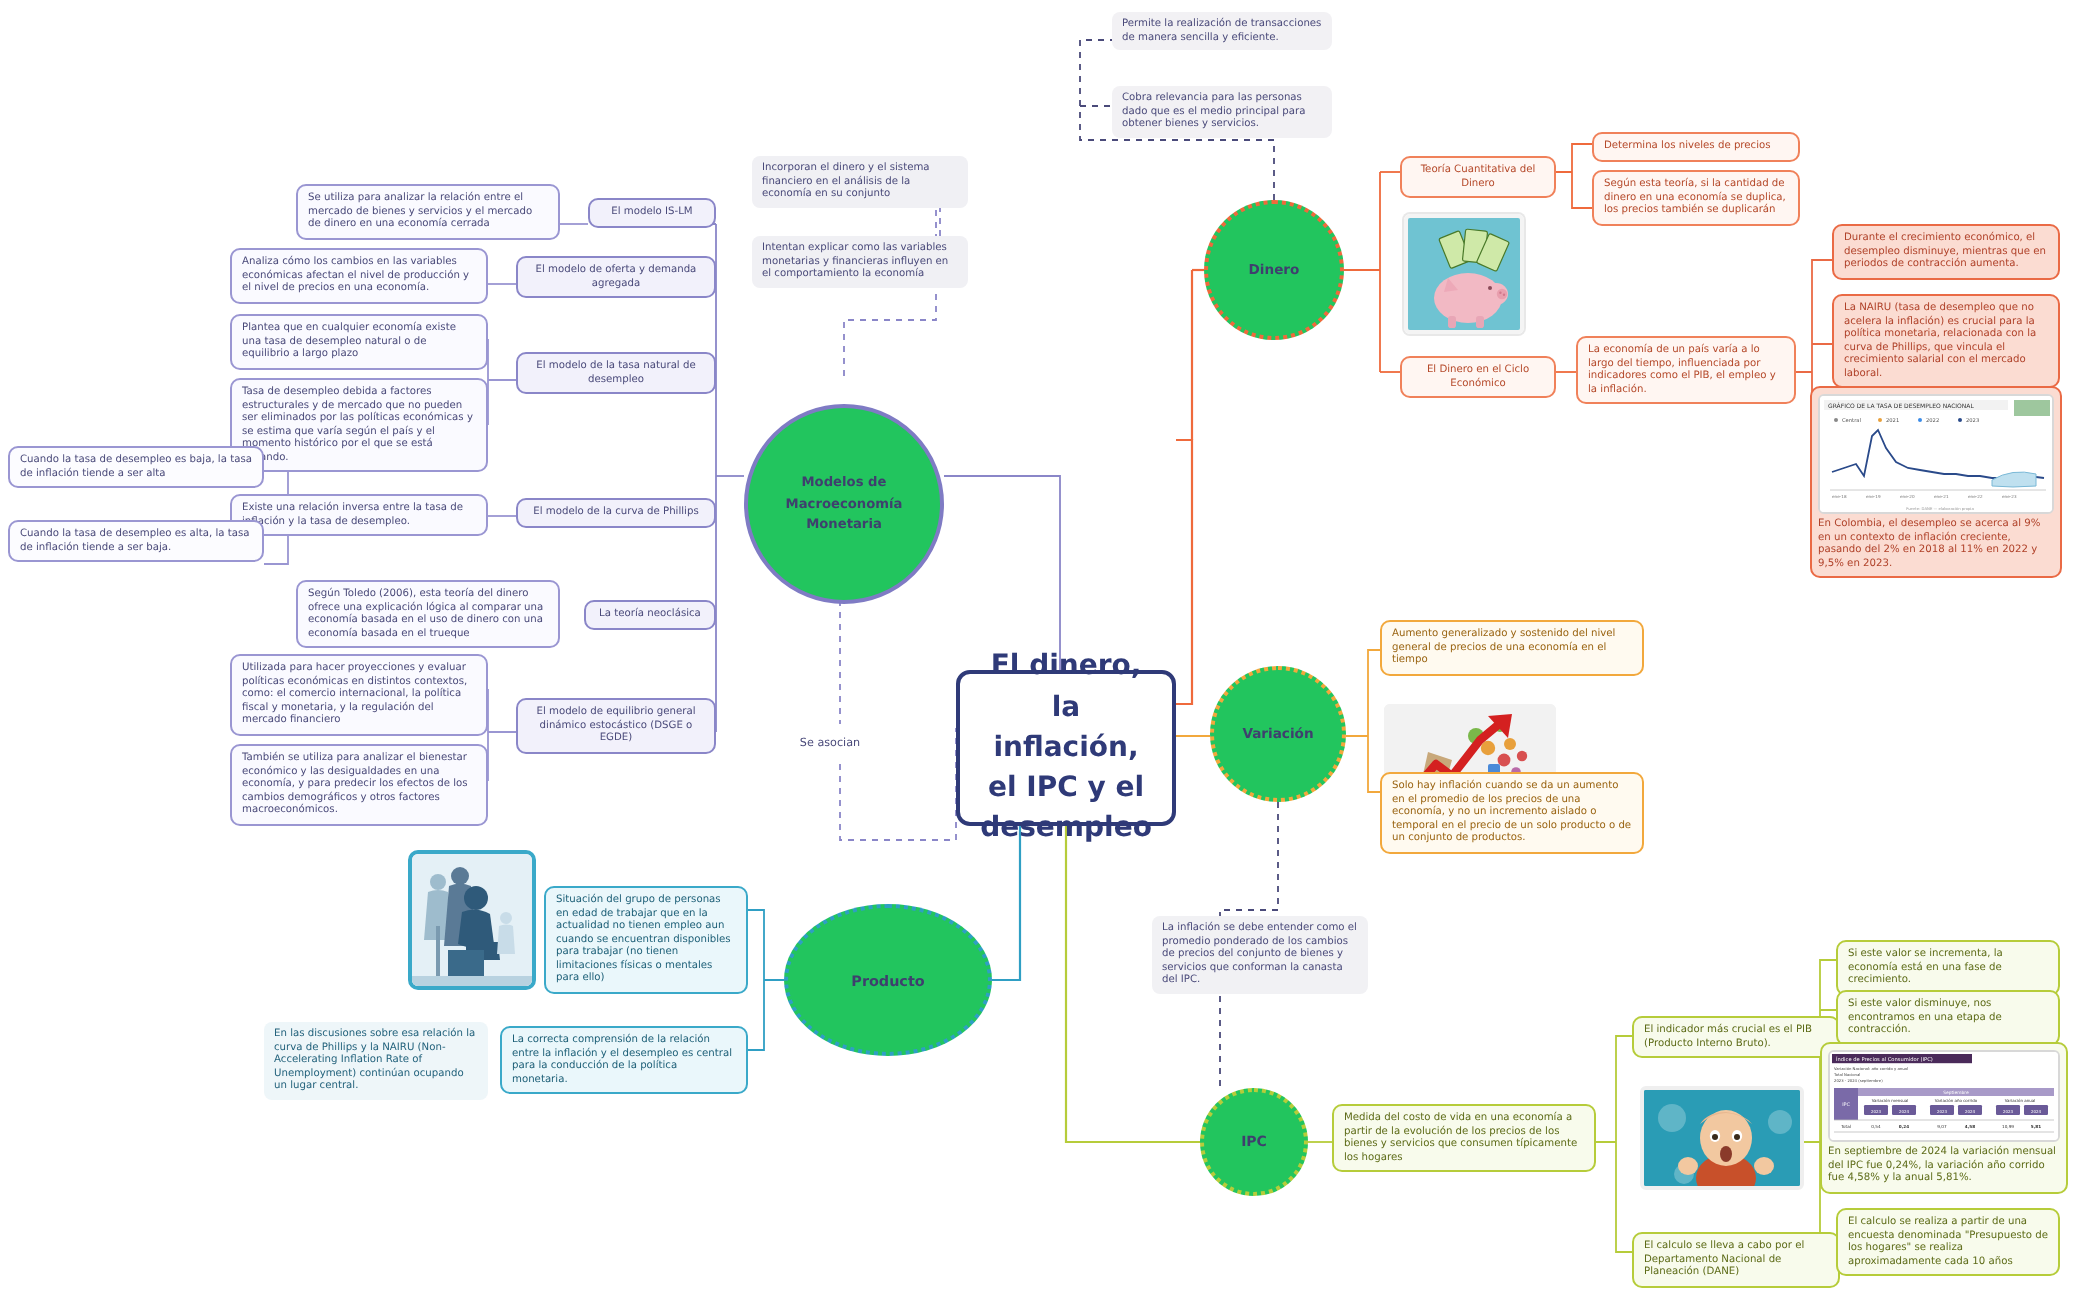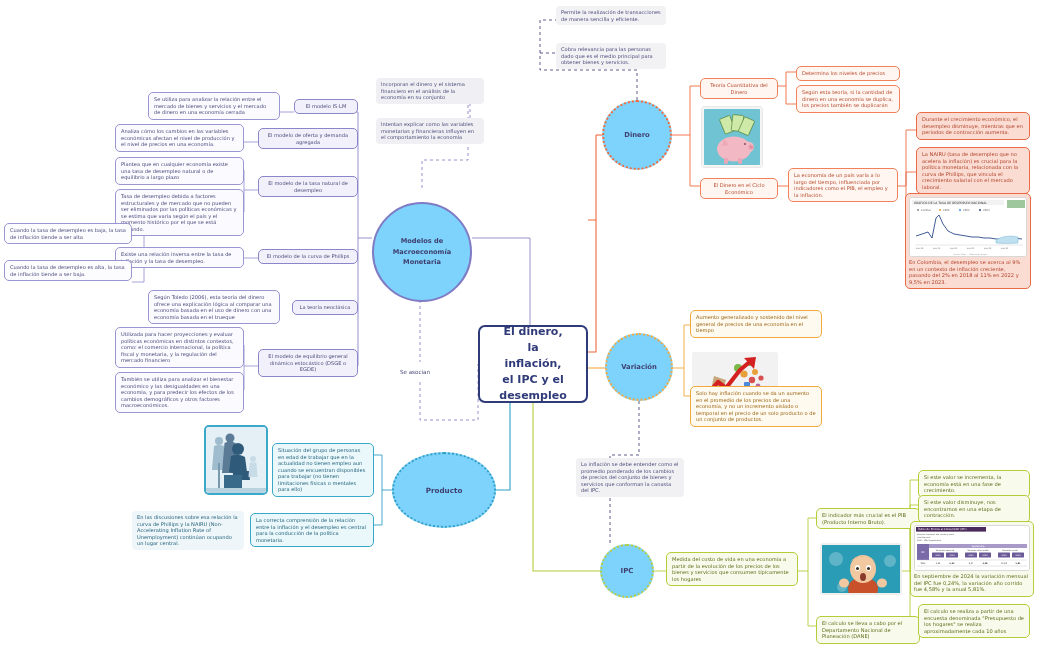--- a/index.html
+++ b/index.html
@@ -35,31 +35,31 @@
 
   
   .am { border-color:#f2a83c; color:#9a6412; background:#fffaf0; }
 
   
   .gr { border-color:#b6cc3a; color:#5d6b17; background:#f8fbec; }
   .gr-note { border:none; background:#f1f1f4; color:#4a4a7a; border-radius:4px; }
 
   
   #central {
-    position:absolute; left:478px; top:325px; width:110px; height:78px;
+    position:absolute; left:478px; top:335px; width:110px; height:78px;
     border:2px solid #2f3a78; border-radius:7px; background:#ffffff;
     display:flex; align-items:center; justify-content:center; text-align:center;
-    font-size:11px; line-height:1.45; color:#2f3a78; font-weight:bold;
+    font-size:14px; line-height:1.45; color:#2f3a78; font-weight:bold;
     padding:20px;
   }
 
   
   .circle {
     position:absolute; border-radius:50%; display:flex; align-items:center;
-    justify-content:center; text-align:center; background:#7dd3fc;
+    justify-content:center; text-align:center; background:#22c55e;
     font-weight:bold;
   }
   #c-modelos {
     left:372px; top:202px; width:100px; height:100px;
     border:2.5px solid #7f7bc4; color:#3f3f6e; font-size:6.6px; line-height:1.6;
   }
   #c-dinero {
     left:602px; top:100px; width:70px; height:70px;
     border:2.5px dotted #ef6a3c; color:#3f3f6e; font-size:6.8px;
   }

